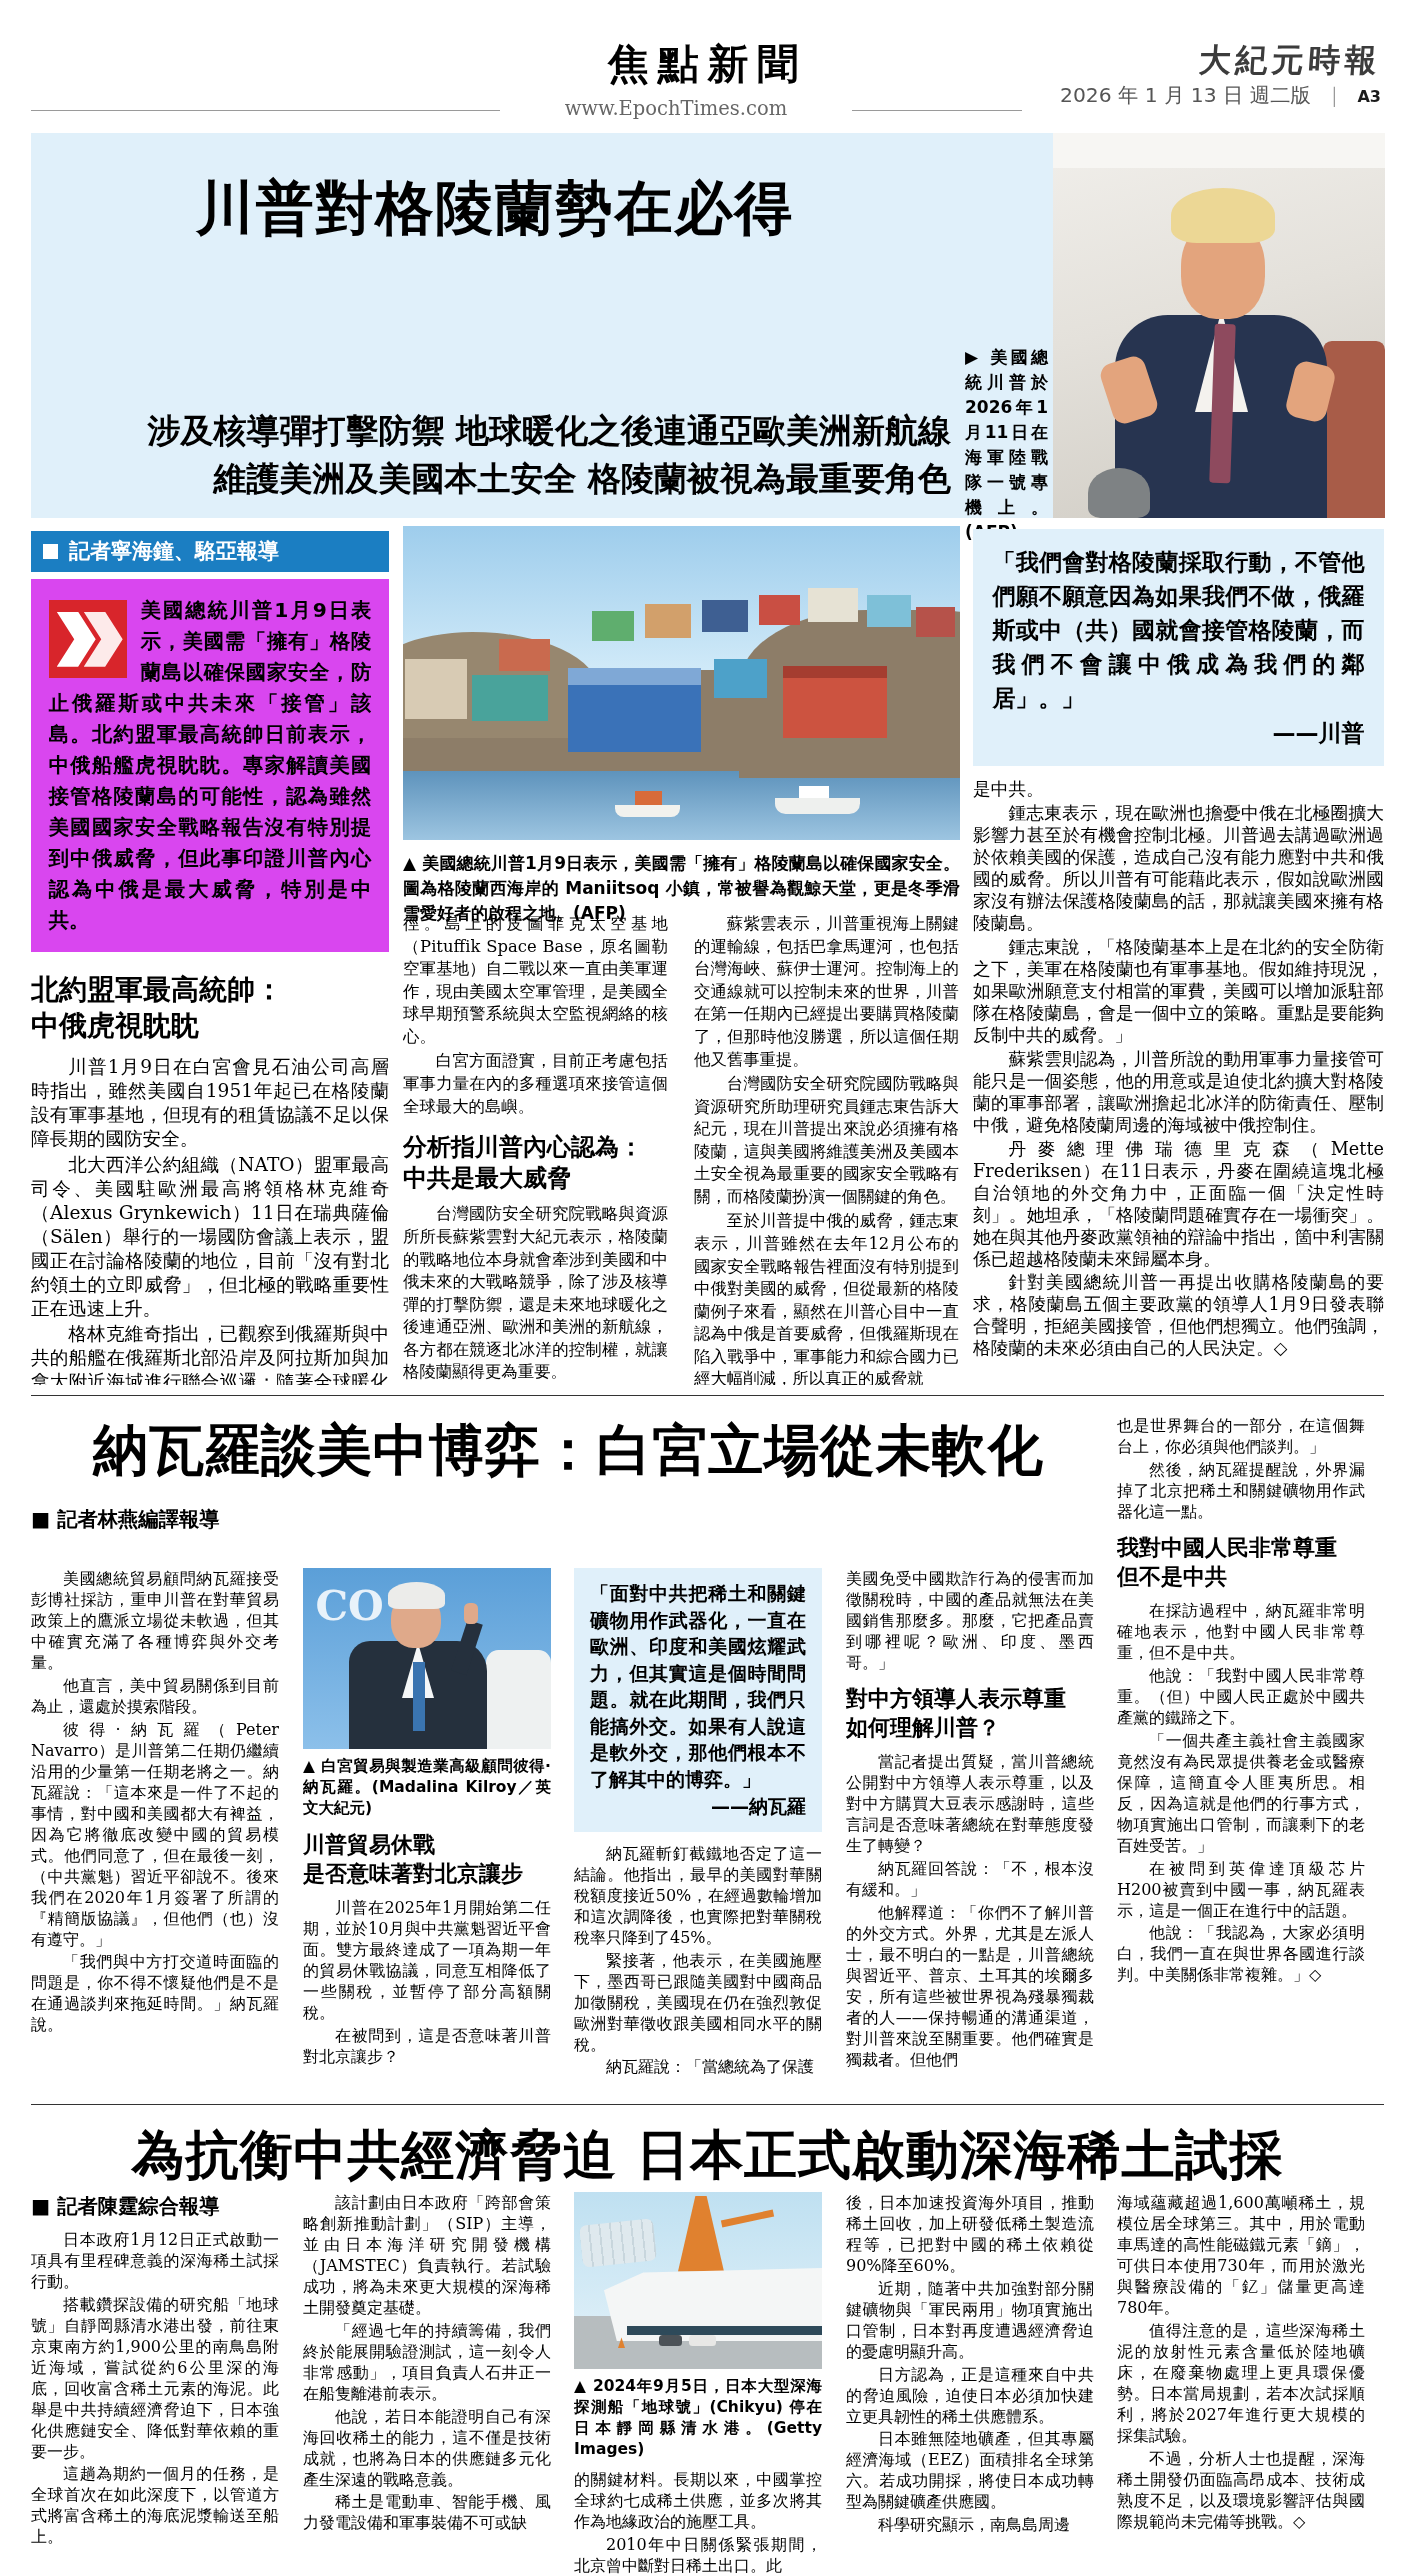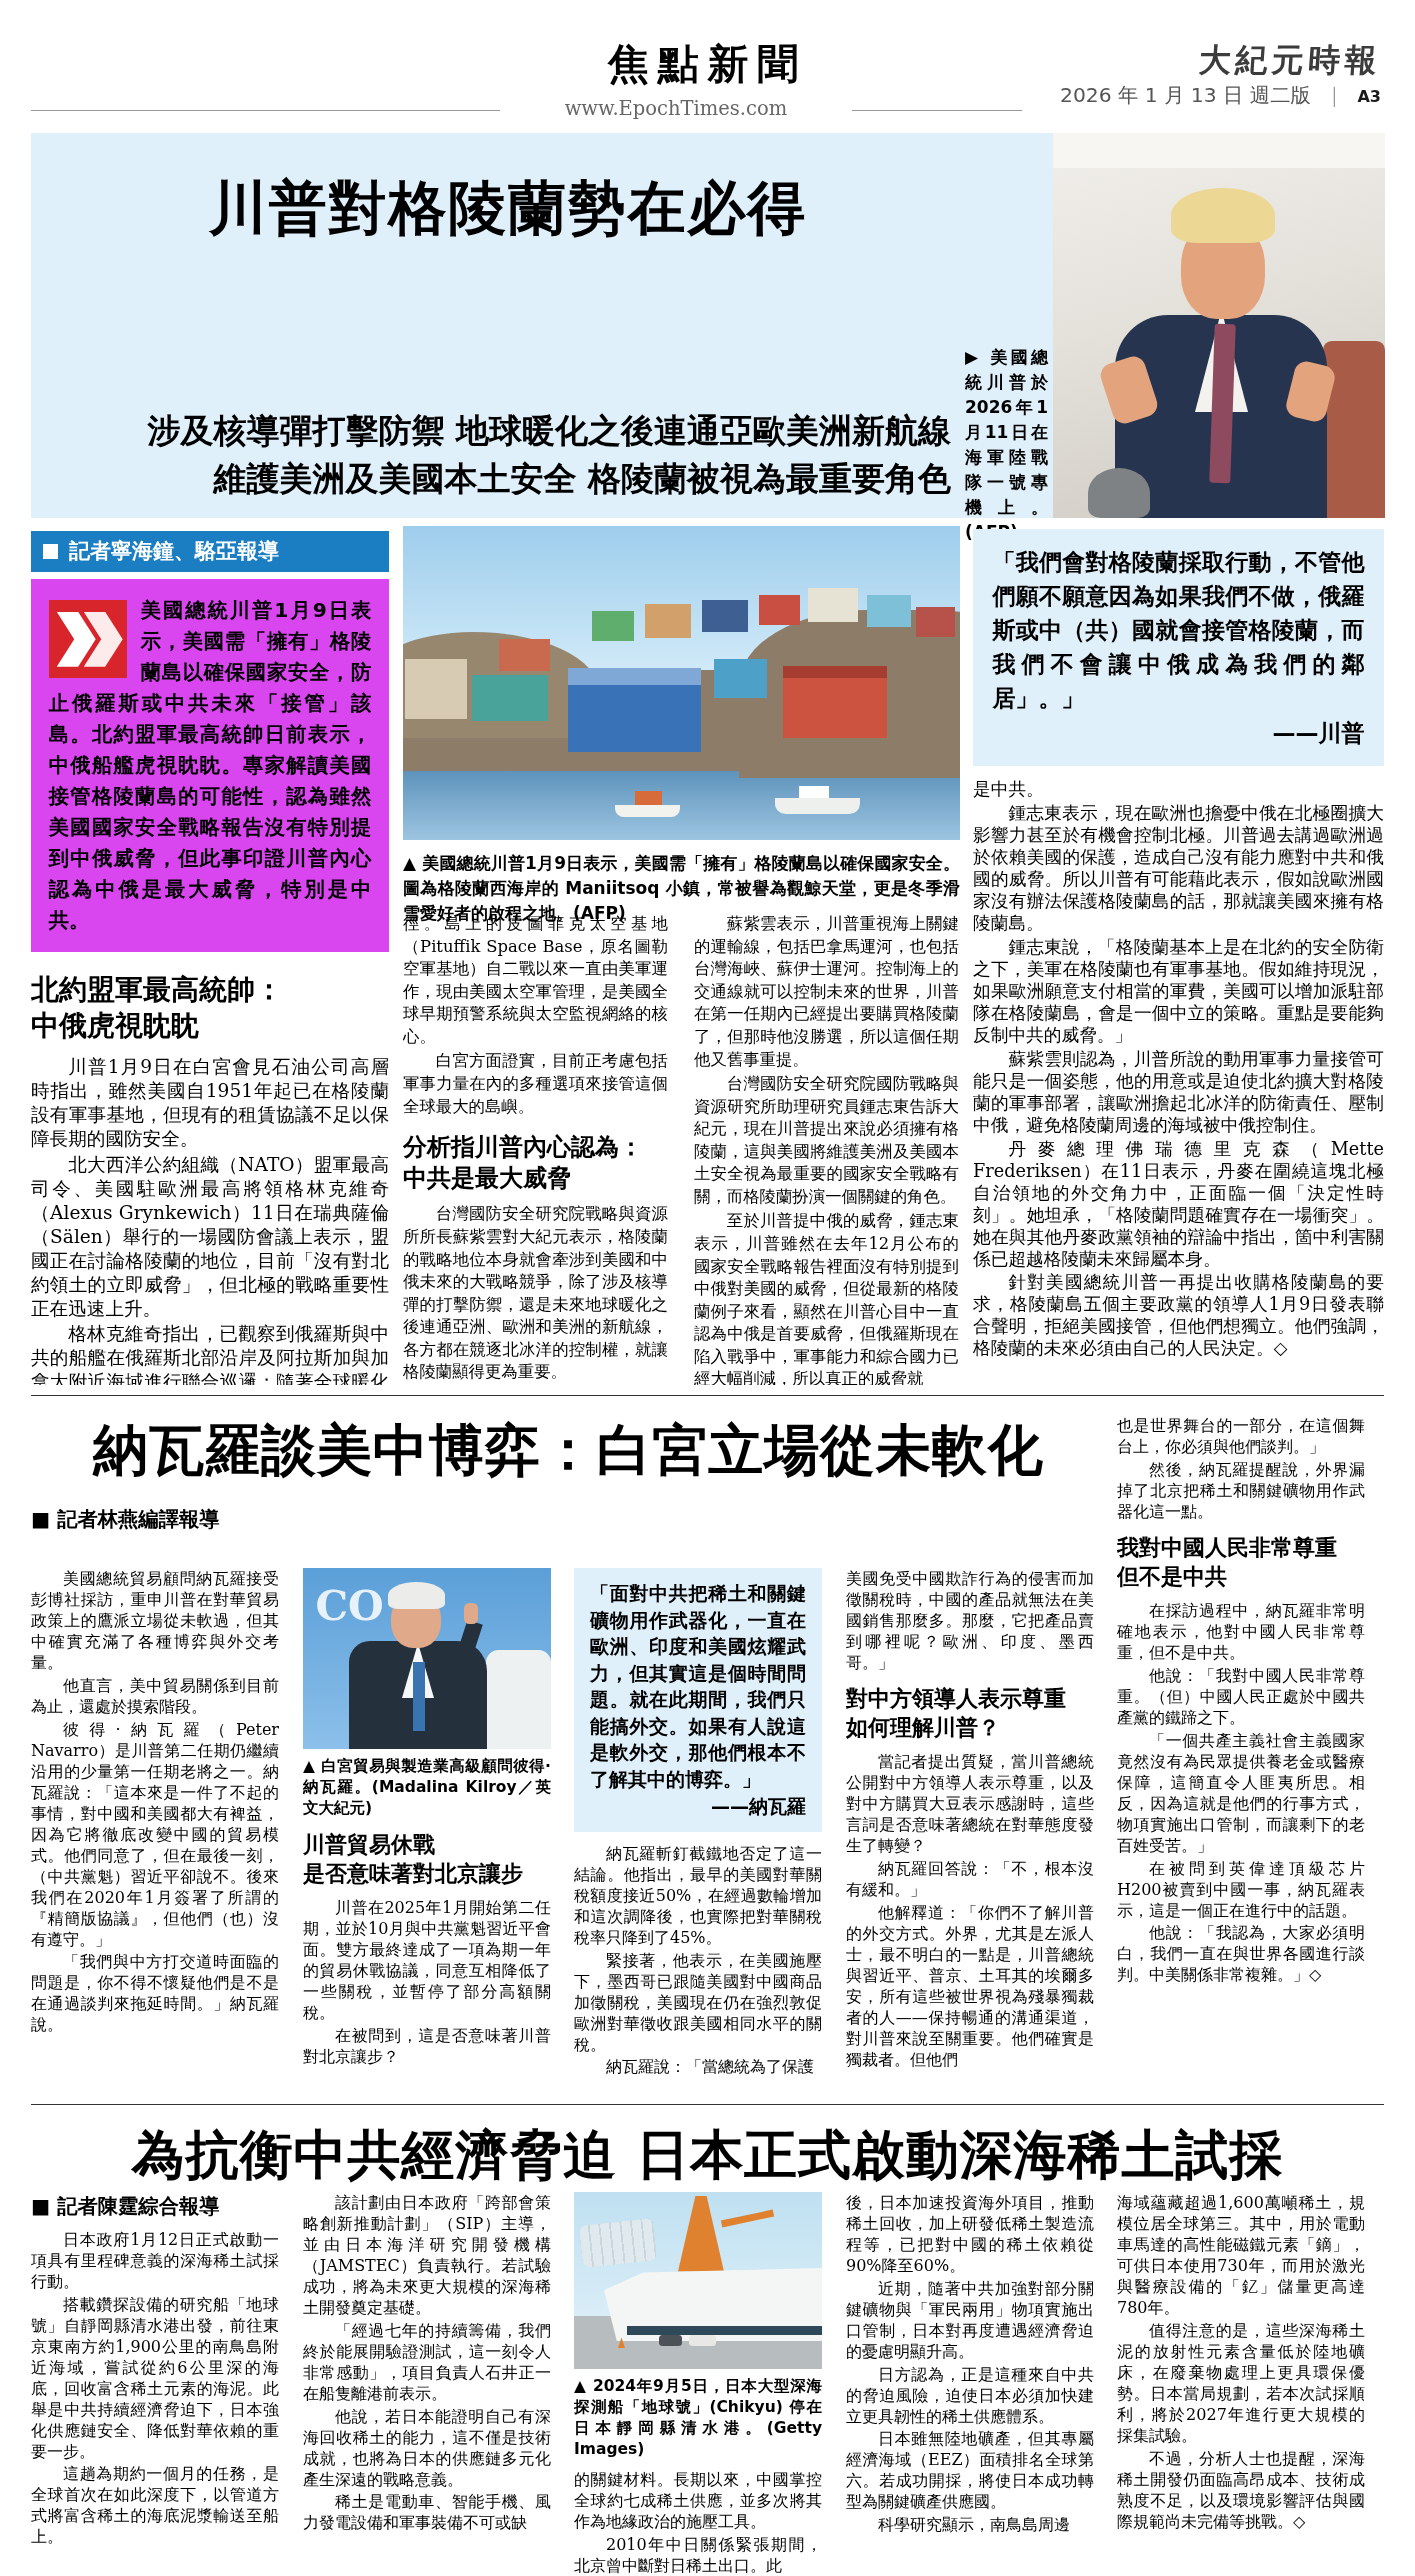--- a/index.html
+++ b/index.html
@@ -67,21 +67,21 @@
 <div class="abs masthead" style="right:34px;top:39px">大紀元時報</div>
 <div class="abs dateline sans" style="right:34px;top:81px">
   <span>2026 年 1 月 13 日 週二版</span>
   <span style="margin:0 7px;color:#999">｜</span>
   <b>A3</b>
 </div>
 <div class="abs hdr-rule" style="left:31px;top:110px;width:991px"></div>
 <div class="abs url" style="left:500px;top:97px;width:327px">www.EpochTimes.com</div>
 
 <div class="abs hero" style="left:31px;top:133px;width:1353px;height:385px">
-  <div class="abs kicker sans" style="left:17px;top:37px;width:920px">川普對格陵蘭勢在必得</div>
+  <div class="abs kicker sans" style="left:4px;top:37px;width:920px">川普對格陵蘭勢在必得</div>
   <div class="abs deck sans" style="left:0;top:276px;width:920px">涉及核導彈打擊防禦 地球暖化之後連通亞歐美洲新航線</div>
   <div class="abs deck sans" style="left:0;top:324px;width:920px">維護美洲及美國本土安全 格陵蘭被視為最重要角色</div>
 
   <div class="abs photo-cap sans jus" style="left:934px;top:212px;width:83px;height:168px">▶ 美國總統川普於2026年1月11日在海軍陸戰隊一號專機上。(AFP)</div>
 
   <div class="abs ph trump-photo" style="left:1022px;top:0;width:332px;height:385px">
     <div class="abs" style="left:0;top:0;width:332px;height:35px;background:#f7f6f3"></div>
     <div class="abs" style="right:0;bottom:0;width:62px;height:177px;background:#a85c48;border-radius:8.8px 8.8px 0 0"></div>
     <div class="abs" style="left:62px;bottom:-17.7px;width:212px;height:221px;background:#273450;border-radius:53px 53px 0 0"></div>
     <div class="abs" style="left:142px;bottom:106px;width:53px;height:102px;background:#f4f2ee;clip-path:polygon(50% 0,100% 100%,0 100%)"></div>

